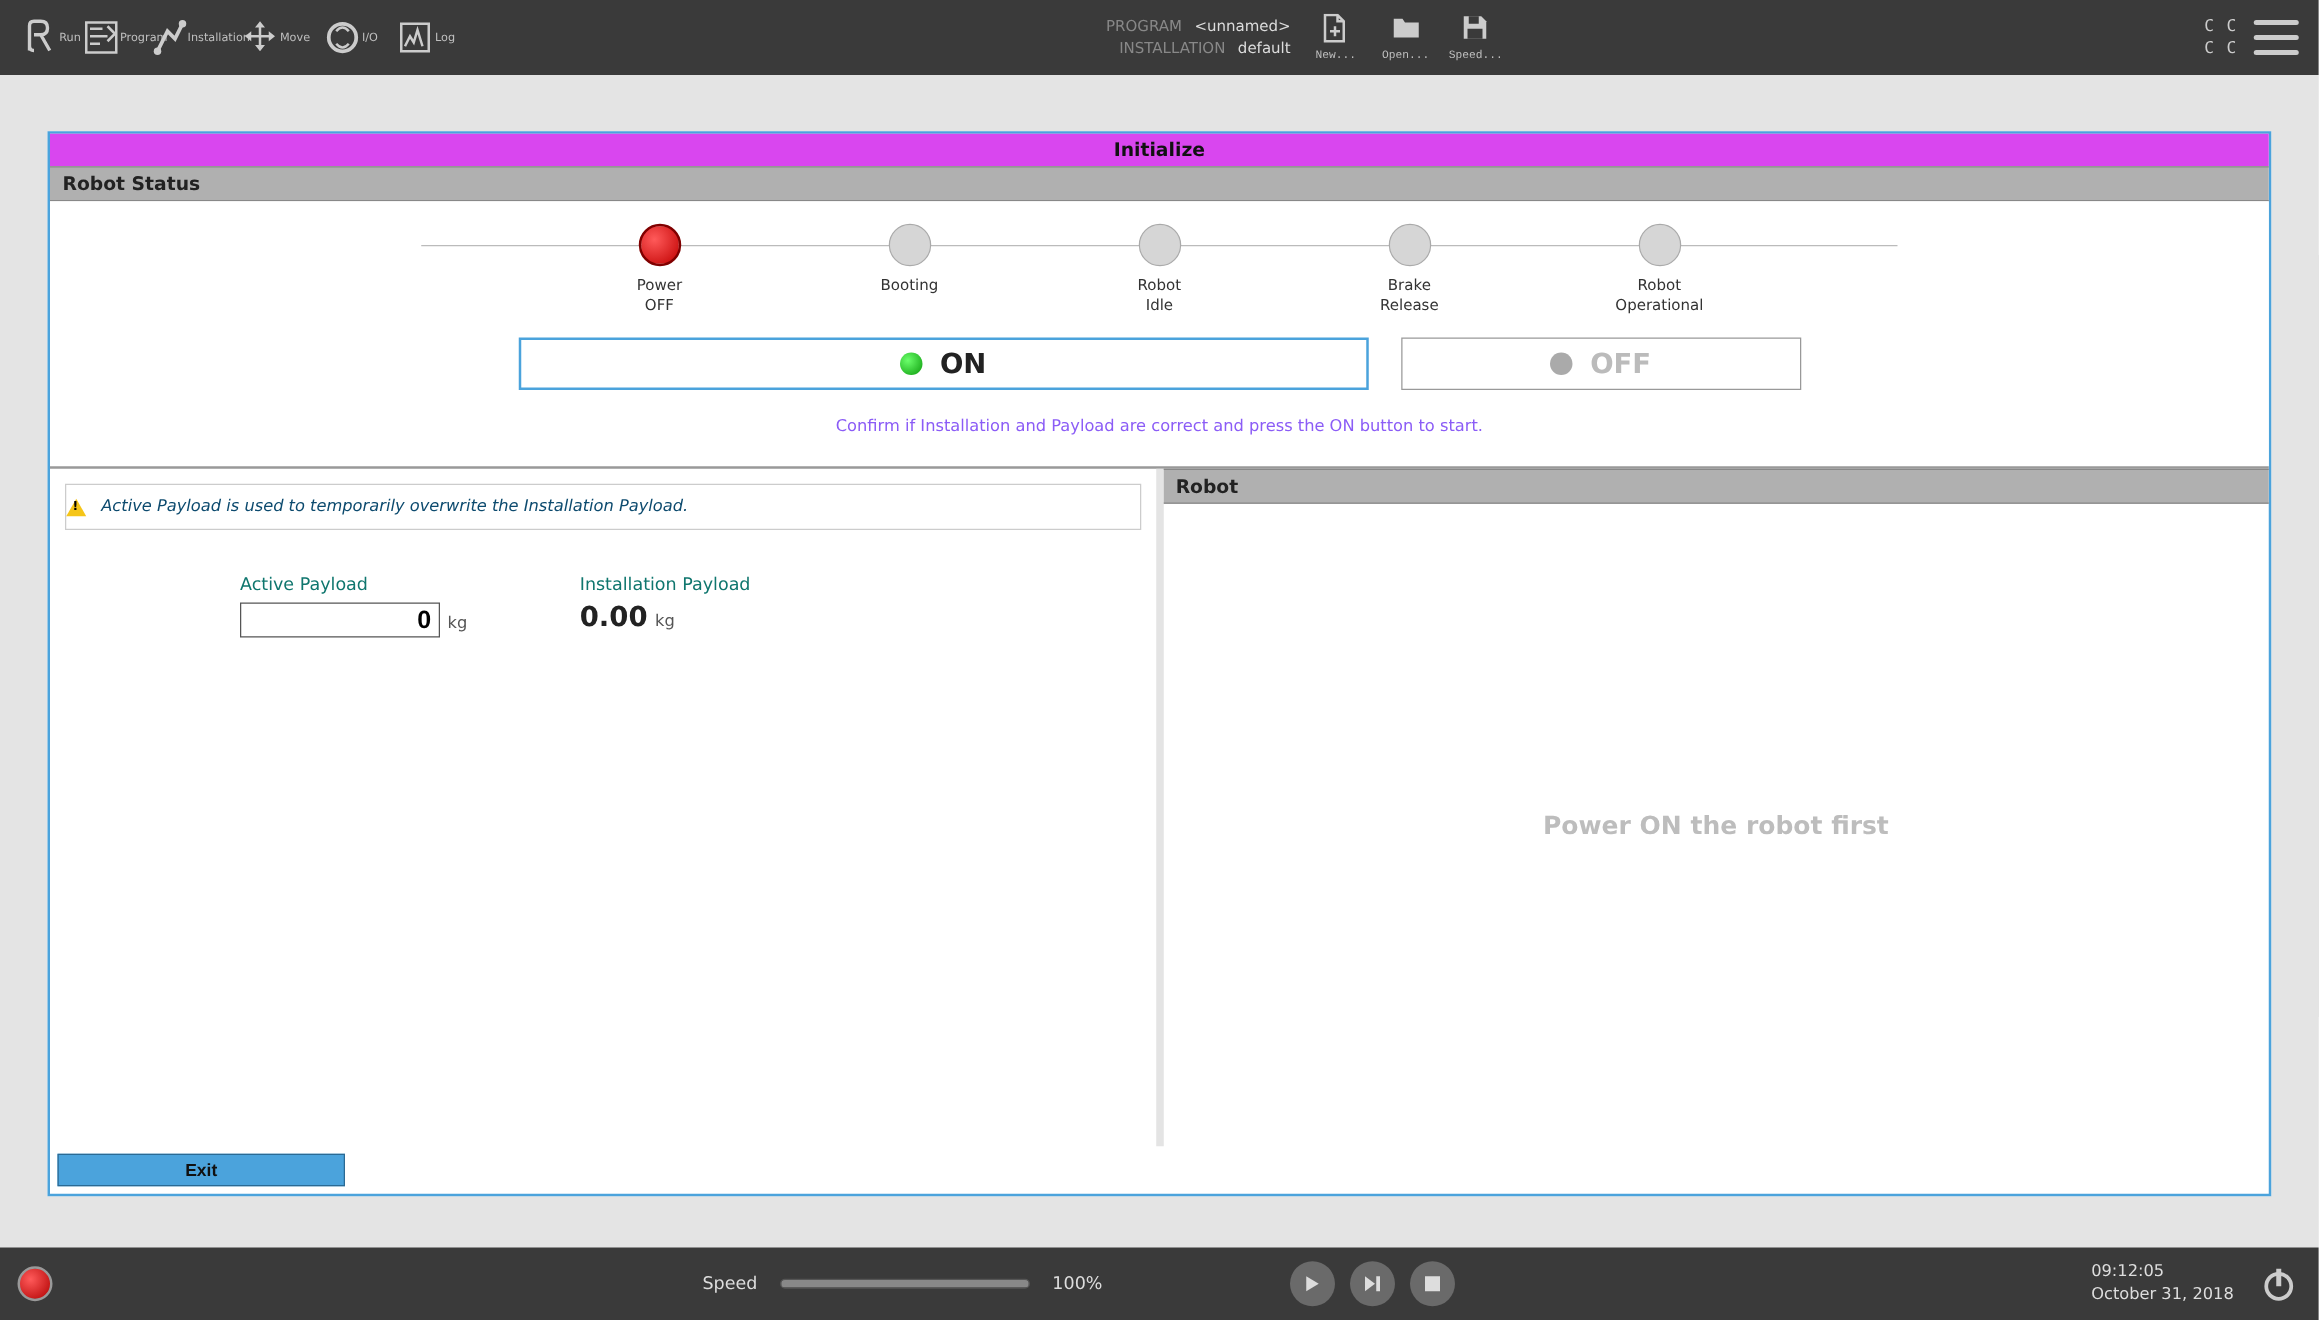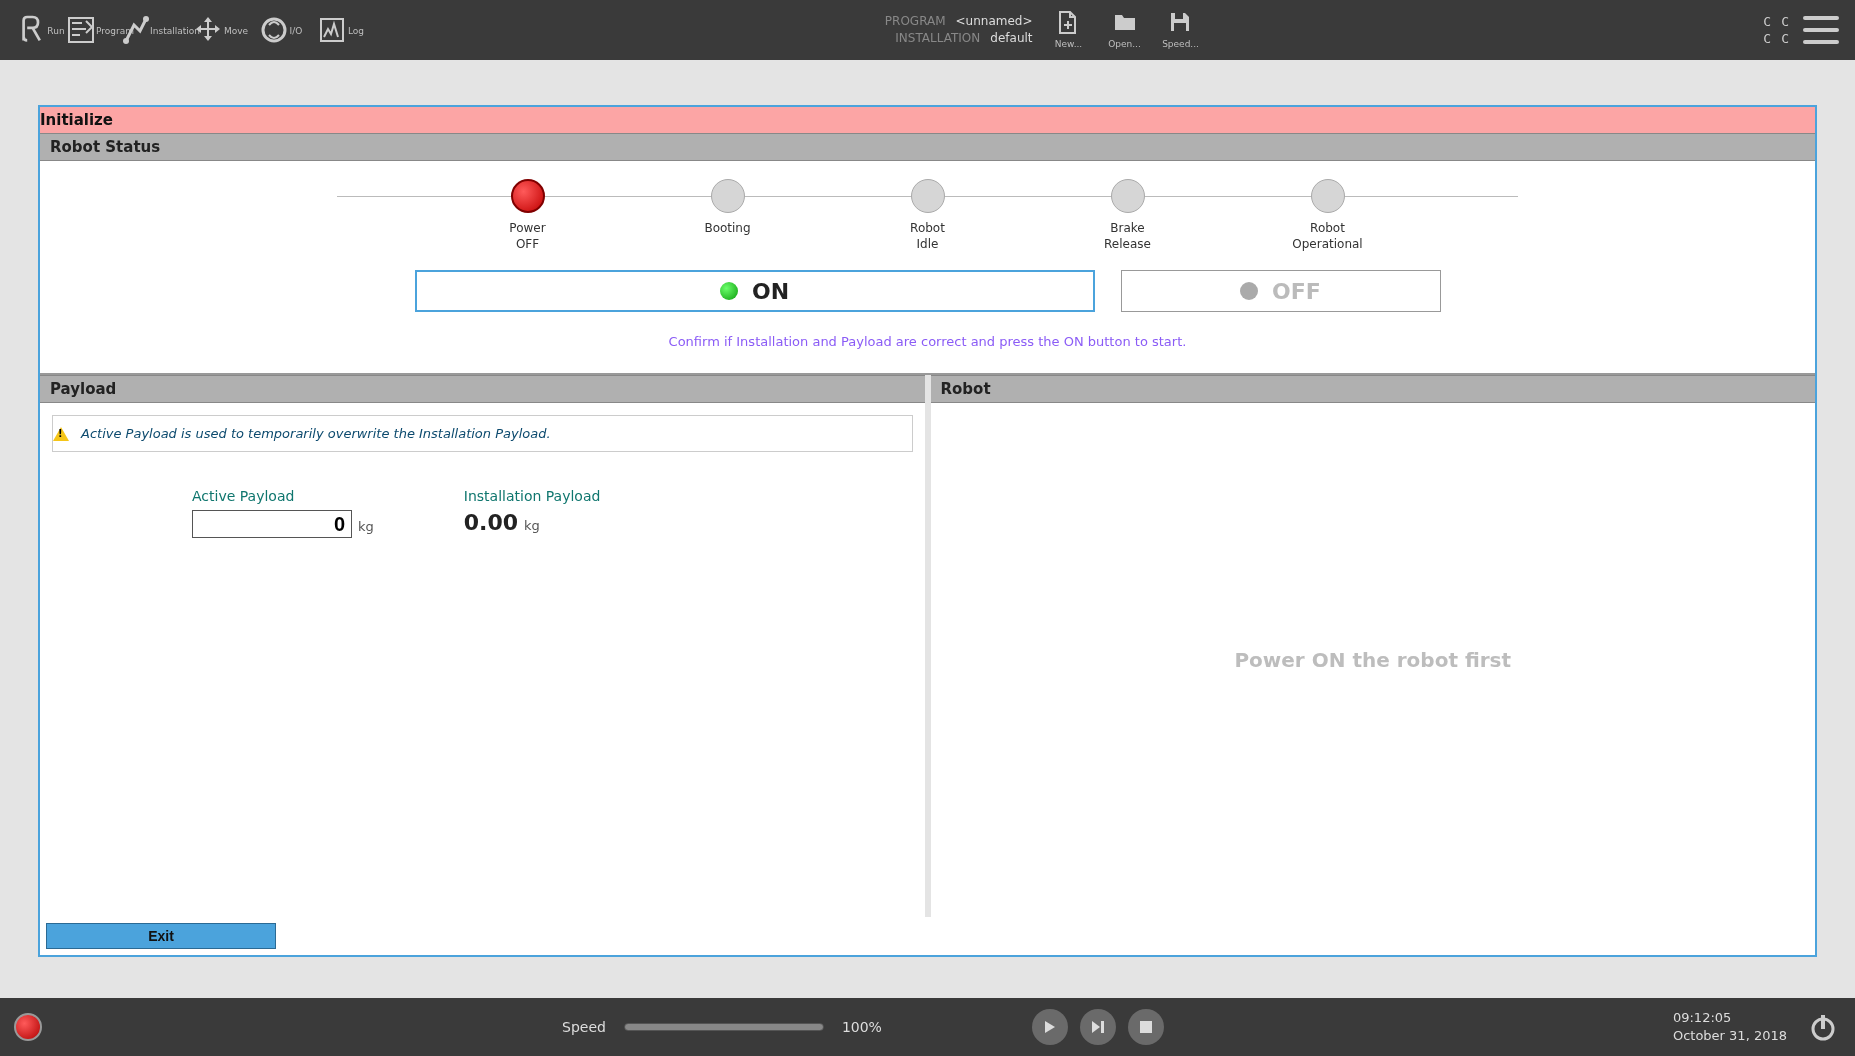--- a/index.html
+++ b/index.html
@@ -10,28 +10,28 @@
 .tb-item { display: flex; align-items: center; justify-content: center; width: 60px; height: 56px; cursor: pointer; }
 .tb-item .ico { width: 32px; height: 32px; display:flex; align-items:center; justify-content:center; }
 .tb-item .lbl { font-size: 9px; color: #bfbfbf; margin-top:2px; }
 .tb-spacer { flex: 1; }
 .prog-block { text-align: right; font-size: 12px; color: #aaa; margin-right: 8px; line-height:1.4; }
 .prog-block .row { display:flex; gap:10px; justify-content:flex-end; }
 .prog-block .k { color:#888; }
 .prog-block .v { color:#ddd; }
 .file-btn { display:flex; flex-direction:column; align-items:center; width:56px; cursor:pointer; }
 .file-btn .ico { width:24px; height:24px; }
-.file-btn .lbl { font-size:9px; color:#bfbfbf; margin-top:4px; }
+.file-btn .lbl { font-size:9px; color:#bfbfbf; margin-top:4px;font-family:Liberation Mono, monospace; }
 .cc-block { display:grid; grid-template-columns:auto auto; gap:2px 10px; font-size:13px; color:#ccc; margin: 0 14px 0 40px; font-family: monospace; }
 .hamburger { width:36px; height:28px; display:flex; flex-direction:column; justify-content:space-between; cursor:pointer; margin-right:6px; }
 .hamburger span { display:block; height:4px; background:#ccc; border-radius:2px; }
 
 
 .main { position:absolute; left:38px; right:38px; top:105px; bottom:99px; background:#fff; border:2px solid #4ba3dc; display:flex; flex-direction:column; }
-.main-title { background:#fca5a5; color:#111; font-size:15px; font-weight:bold; padding:4px 0; }
+.main-title { background:#d946ef; color:#111; text-align:center; font-size:15px; font-weight:bold; padding:4px 0; }
 
 .section-hdr { background:#b0b0b0; color:#222; font-size:15px; font-weight:bold; padding:4px 10px; border-top:1px solid #888; border-bottom:1px solid #888; }
 .status-body { padding:14px 12px 24px; background:#fff; }
 
 .stage-row { display:flex; align-items:flex-start; justify-content:center; position:relative; margin:4px 0 18px; }
 .stage { display:flex; flex-direction:column; align-items:center; width:200px; z-index:1; }
 .stage .dot { width:34px; height:34px; border-radius:50%; background:#d6d6d6; border:1px solid #aaa; }
 .stage .dot.red { background: radial-gradient(circle at 35% 35%, #ff5a5a, #c00000); border:2px solid #800000; }
 .stage .txt { font-size:12px; color:#333; text-align:center; margin-top:8px; line-height:1.3; }
 
@@ -236,21 +236,20 @@
         <span class="led gray"></span>
         <span>OFF</span>
       </div>
     </div>
 
     <div class="confirm-msg">Confirm if Installation and Payload are correct and press the ON button to start.</div>
   </div>
 
   <div class="lower">
     <div class="lower-left">
-      <div class="section-hdr">Payload</div>
       <div class="payload-body">
         <div class="warn-box">
           <div class="warn-tri"></div>
           <span>Active Payload is used to temporarily overwrite the Installation Payload.</span>
         </div>
         <div class="payload-fields">
           <div class="pf-col">
             <div class="lab">Active Payload</div>
             <div class="val-row">
               <input class="pf-input" value="0" style="">

